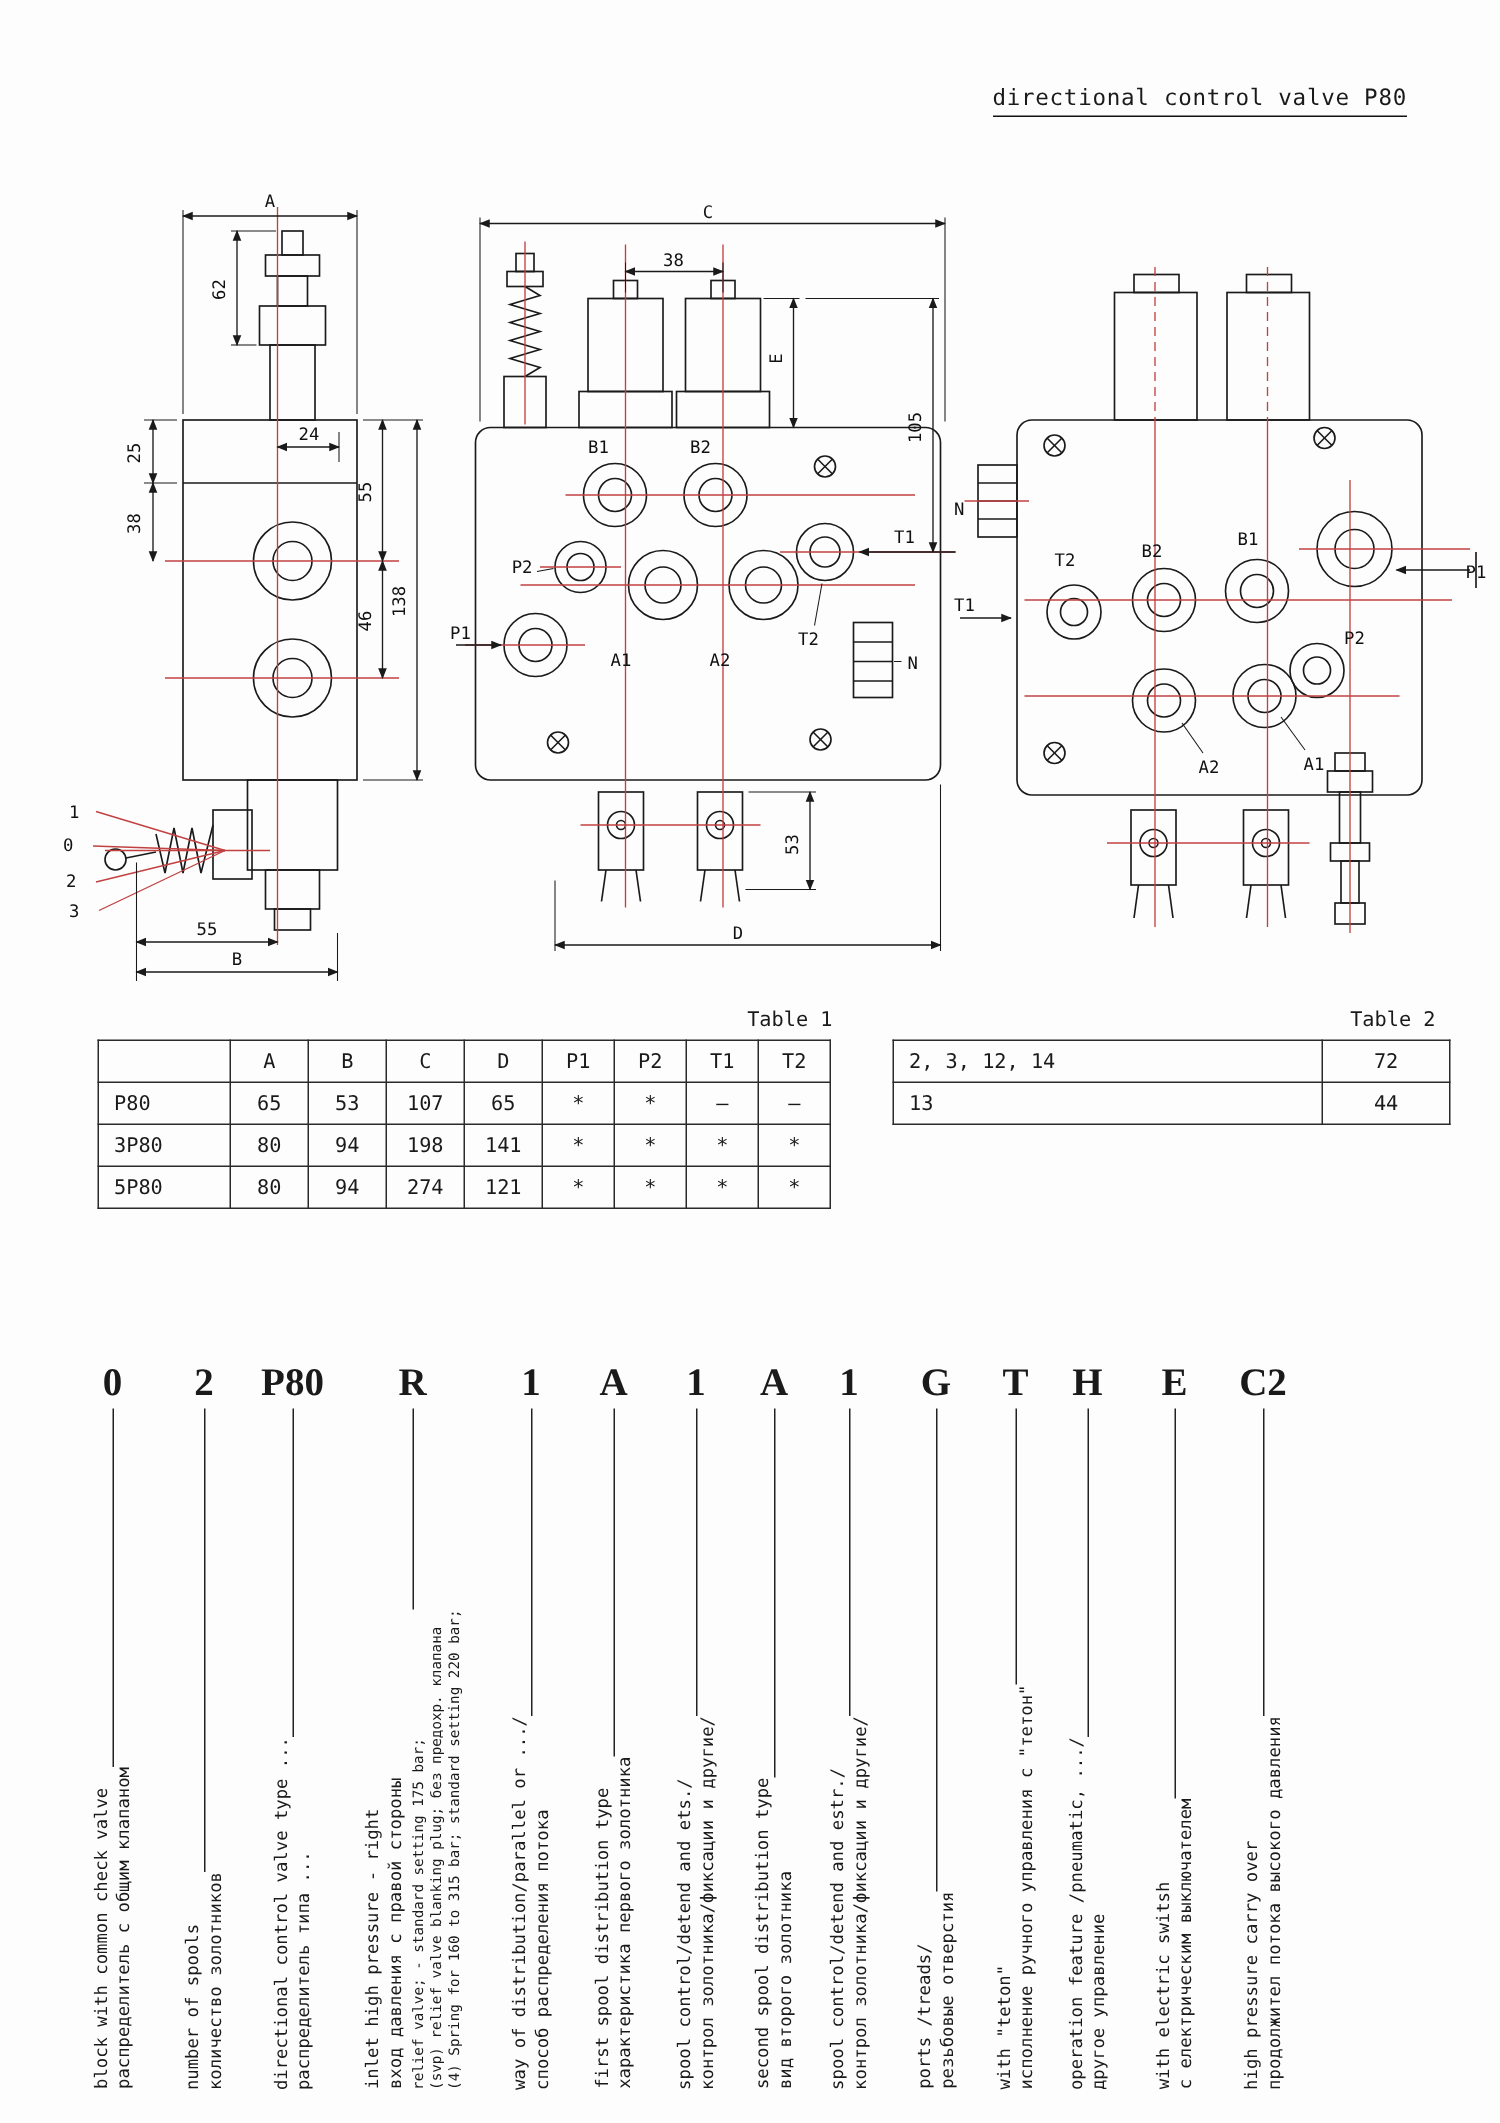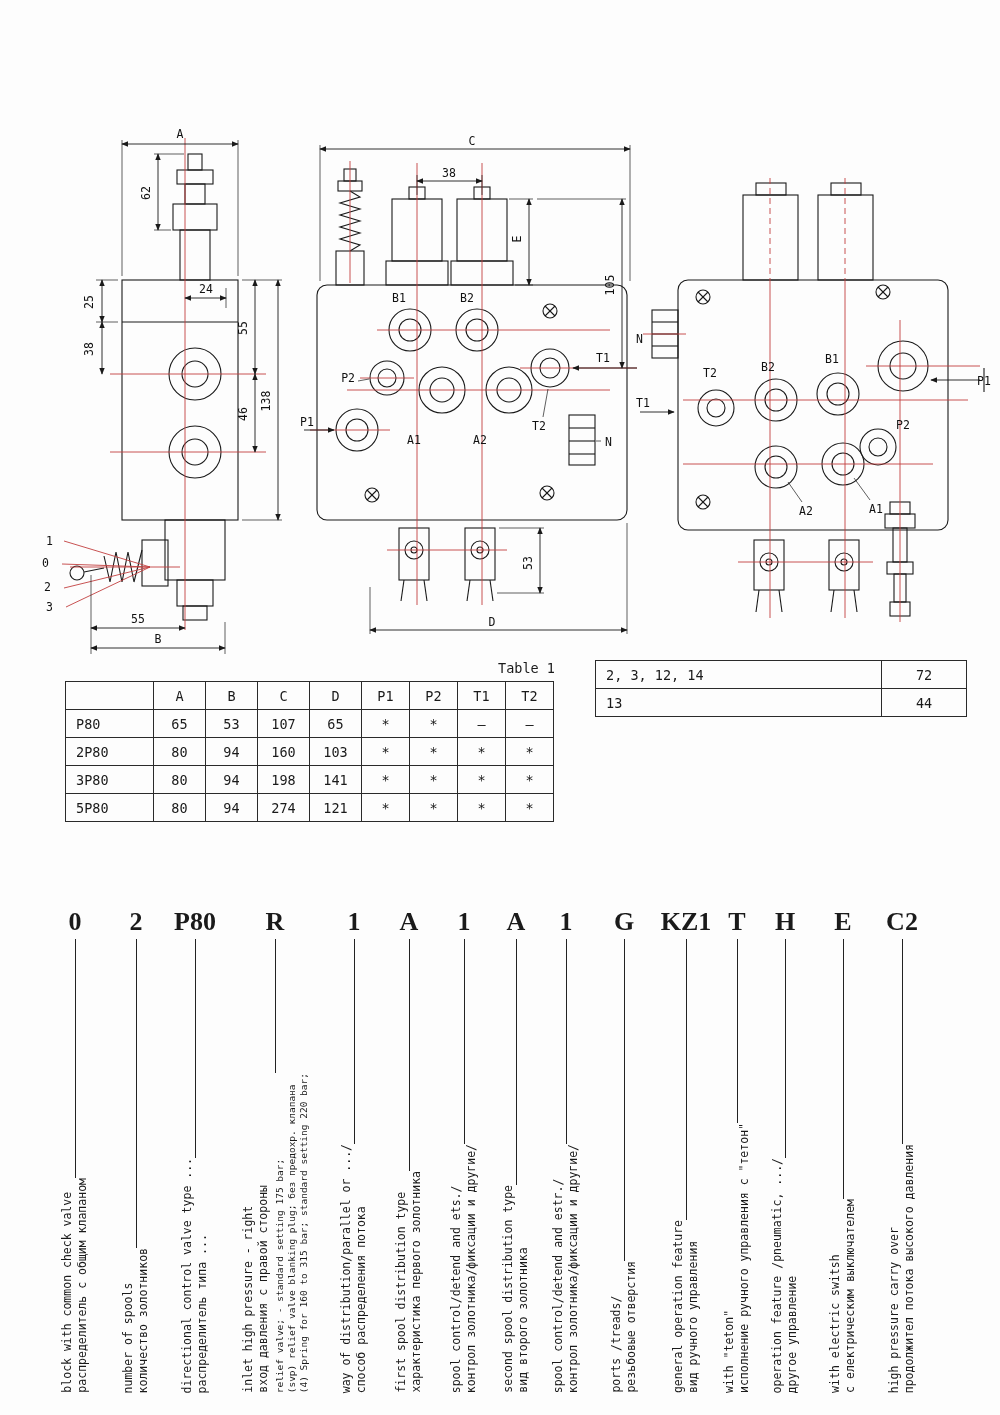--- a/index.html
+++ b/index.html
@@ -15,21 +15,21 @@
   .dwg{position:absolute;}
   .blk{stroke:#1a1a1a;fill:none;stroke-width:1.1;}
   .red{stroke:#c24040;fill:none;stroke-width:.9;}
   .dash{stroke-dasharray:6 4;}
   .xl{stroke:#1a1a1a;fill:none;stroke-width:.7;}
   .dl,.dl2{stroke:#1a1a1a;fill:none;stroke-width:.9;}
   .tl{font:11.5px "DejaVu Sans Mono",monospace;fill:#111;stroke:none;}
 
   
   .tables-row{position:absolute;top:660px;left:65px;display:flex;gap:30px;}
-  .tblock{flex:0 0 auto;}
+  .tblock{flex:0 0 auto;margin-top:12px;}
   .tcaption{text-align:right;font-size:13.5px;padding:0 10px 5px 0;}
   table{border-collapse:collapse;table-layout:fixed;}
   td,th{border:1px solid #2a2a2a;height:27px;text-align:center;font-size:13.5px;
         font-weight:normal;padding:0 4px;overflow:hidden;}
   .rowname{text-align:left;padding-left:10px;}
 
   
   .ordering{position:absolute;top:905px;left:0;width:1000px;height:488px;display:flex;
             padding-left:44px;box-sizing:border-box;}
   .ocol{display:flex;flex-direction:column;align-items:center;flex:0 0 auto;}
@@ -39,20 +39,21 @@
   .otext{writing-mode:vertical-rl;transform:rotate(180deg);white-space:pre-line;
          font-size:11.5px;line-height:15px;}
   .otextrow{display:flex;align-items:flex-end;gap:3px;}
   .onotes{font-size:9.5px;line-height:12px;}
 </style>
 </head>
 <body>
 
 <div class="page">
 
+  <div class="title">directional control valve P80</div>
 
   <div class="drawings">
 
     <svg class="dwg" style="left:30px;top:25px" width="280" height="545" viewBox="0 0 280 545">
       <defs>
         <marker id="aS" viewBox="0 0 10 10" refX="9" refY="5" markerWidth="8" markerHeight="8" orient="auto-start-reverse">
           <path d="M0,1 L10,5 L0,9 z" fill="#1a1a1a"></path>
         </marker>
       </defs>
       <g class="blk">
@@ -357,31 +358,20 @@
           <td>65</td>
           <td>53</td>
           <td>107</td>
           <td>65</td>
           <td>*</td>
           <td>*</td>
           <td>–</td>
           <td>–</td>
         </tr>
         <tr>
-          <td class="rowname">2P80</td>
-          <td>80</td>
-          <td>94</td>
-          <td>160</td>
-          <td>103</td>
-          <td>*</td>
-          <td>*</td>
-          <td>*</td>
-          <td>*</td>
-        </tr>
-        <tr>
           <td class="rowname">3P80</td>
           <td>80</td>
           <td>94</td>
           <td>198</td>
           <td>141</td>
           <td>*</td>
           <td>*</td>
           <td>*</td>
           <td>*</td>
         </tr>
@@ -394,20 +384,21 @@
           <td>*</td>
           <td>*</td>
           <td>*</td>
           <td>*</td>
         </tr>
       </tbody>
         </table>
     </div>
 
     <div class="tblock" style="width:372px">
+      <div class="tcaption">Table 2</div>
       <table>
         <colgroup>
             <col style="width:287px">
             <col style="width:85px">
           </colgroup>
         <tbody>
         <tr>
           <td class="rowname">2, 3, 12, 14</td>
           <td>72</td>
         </tr>
@@ -490,26 +481,20 @@
 контрол золотника/фиксации и другие/</div>
     </div>
 
     <div class="ocol" style="width:64px">
       <div class="ocode">G</div>
       <div class="oline"></div>
       <div class="otext">ports /treads/
 резьбовые отверстия</div>
     </div>
 
-    <div class="ocol" style="width:60px">
-      <div class="ocode">KZ1</div>
-      <div class="oline"></div>
-      <div class="otext">general operation feature
-вид ручного управления</div>
-    </div>
 
     <div class="ocol" style="width:42px">
       <div class="ocode">T</div>
       <div class="oline"></div>
       <div class="otext">with "teton"
 исполнение ручного управления с "тетон"</div>
     </div>
 
     <div class="ocol" style="width:54px">
       <div class="ocode">H</div>

